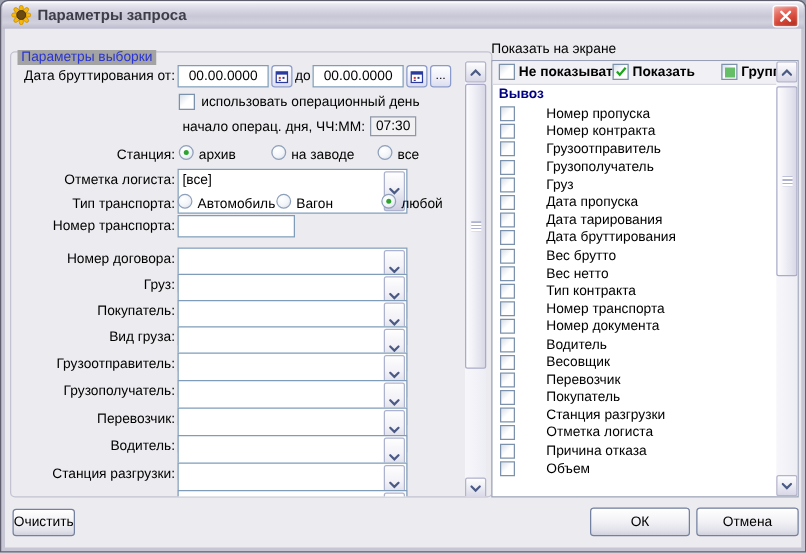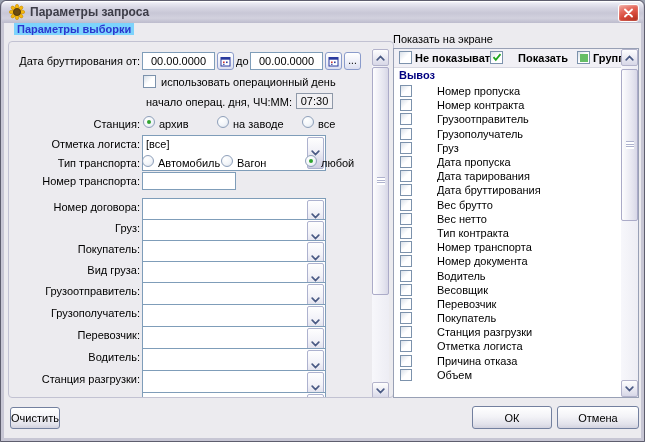--- a/index.html
+++ b/index.html
@@ -18,21 +18,21 @@
   .close { position:absolute; top:3px; right:4px; width:21px; height:18px;
     border:1px solid #ffffff; border-radius:3px;
     background:linear-gradient(160deg,#f2aca4 0%,#e4685c 35%,#d54738 62%,#b63122 90%);
     box-shadow:inset 0 0 2px rgba(255,255,255,.5);
     display:flex; align-items:center; justify-content:center; cursor:pointer; }
 
   .body { position:absolute; left:3px; top:22px; right:3px; bottom:3px; background:#ecebef; }
 
   .grp { position:absolute; left:7px; top:40px; width:386px; height:357px;
          border:1px solid #c2c2d2; border-radius:4px; overflow:hidden; }
-  .grp-title { position:absolute; left:13px; top:22px; padding:0 3px; background:#7dd3fc; color:#2b35ce;font-weight:bold; }
+  .grp-title { position:absolute; left:13px; top:39px; padding:0 3px; background:#a3a3a3; color:#2b35ce; }
   .panel-title { position:absolute; left:390px; top:32px; padding:0 2px; color:#000; }
 
   .lbl { position:absolute; text-align:right; line-height:12px; white-space:nowrap; }
   .lbl-plain { position:absolute; line-height:12px; white-space:nowrap; }
 
   .fld { position:absolute; height:18px; background:#fff; border:1px solid #7f9db9; line-height:16px; padding:0 3px; }
   .fld.center { text-align:center; }
   .ro { position:absolute; height:16px; background:#f1f0f3; border:1px solid #8e98a8; text-align:center; line-height:14px; }
 
   .combo { position:absolute; height:36px; background:#fff; border:1px solid #7f9db9; }
@@ -270,21 +270,21 @@
   <div class="listbox">
 
     <div class="lheader">
       <span class="cb abs" style="left:5px;top:2px"></span>
       <span class="llbl" style="left:21px">Не показывать</span>
       <span class="cb abs" style="left:96px;top:2px">
         <svg width="10" height="9" viewBox="0 0 10 9">
             <path d="M1.5 4.2 L3.8 6.8 L8.5 1.2" fill="none" stroke="#1ea51e" stroke-width="1.8"></path>
           </svg>
       </span>
-      <span class="llbl" style="left:124px">Показать</span>
+      <span class="llbl" style="left:112px">Показать</span>
       <span class="cb abs" style="left:183px;top:2px">
           <span class="green-sq"></span>
         </span>
       <span class="llbl" style="left:199px">Группа</span>
     </div>
 
     <div class="lcontent">
       <div class="gh">Вывоз</div>
       <div class="li">
           <span class="cbf"></span>

